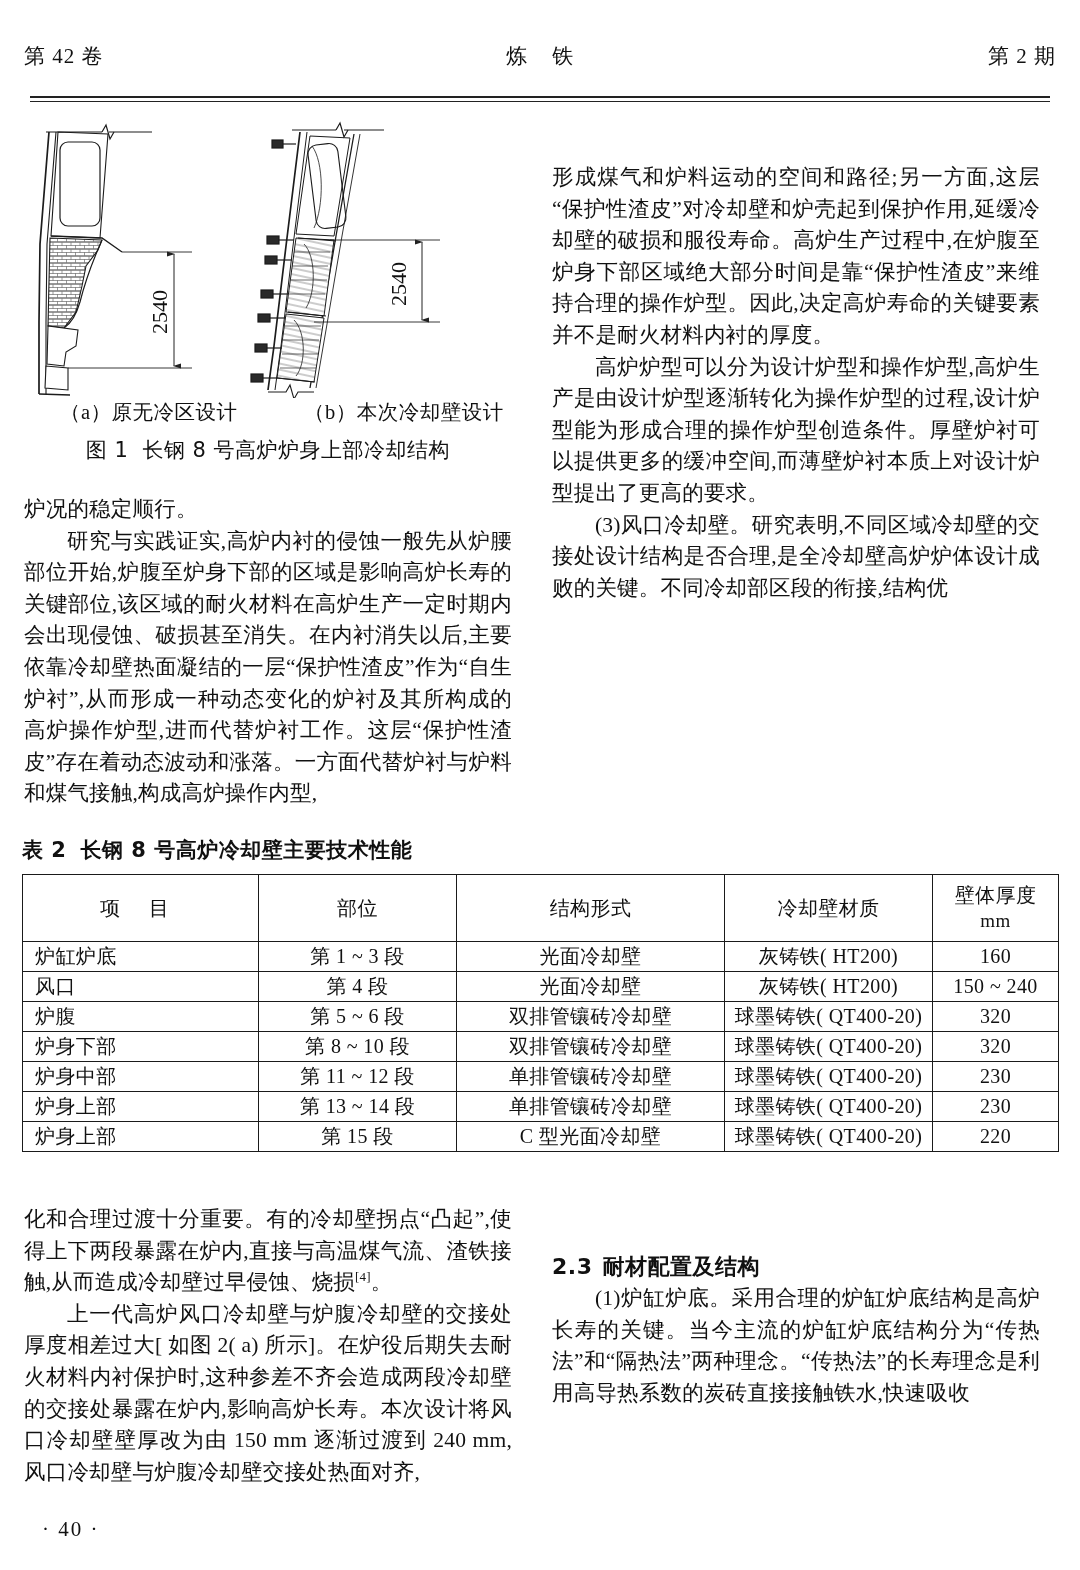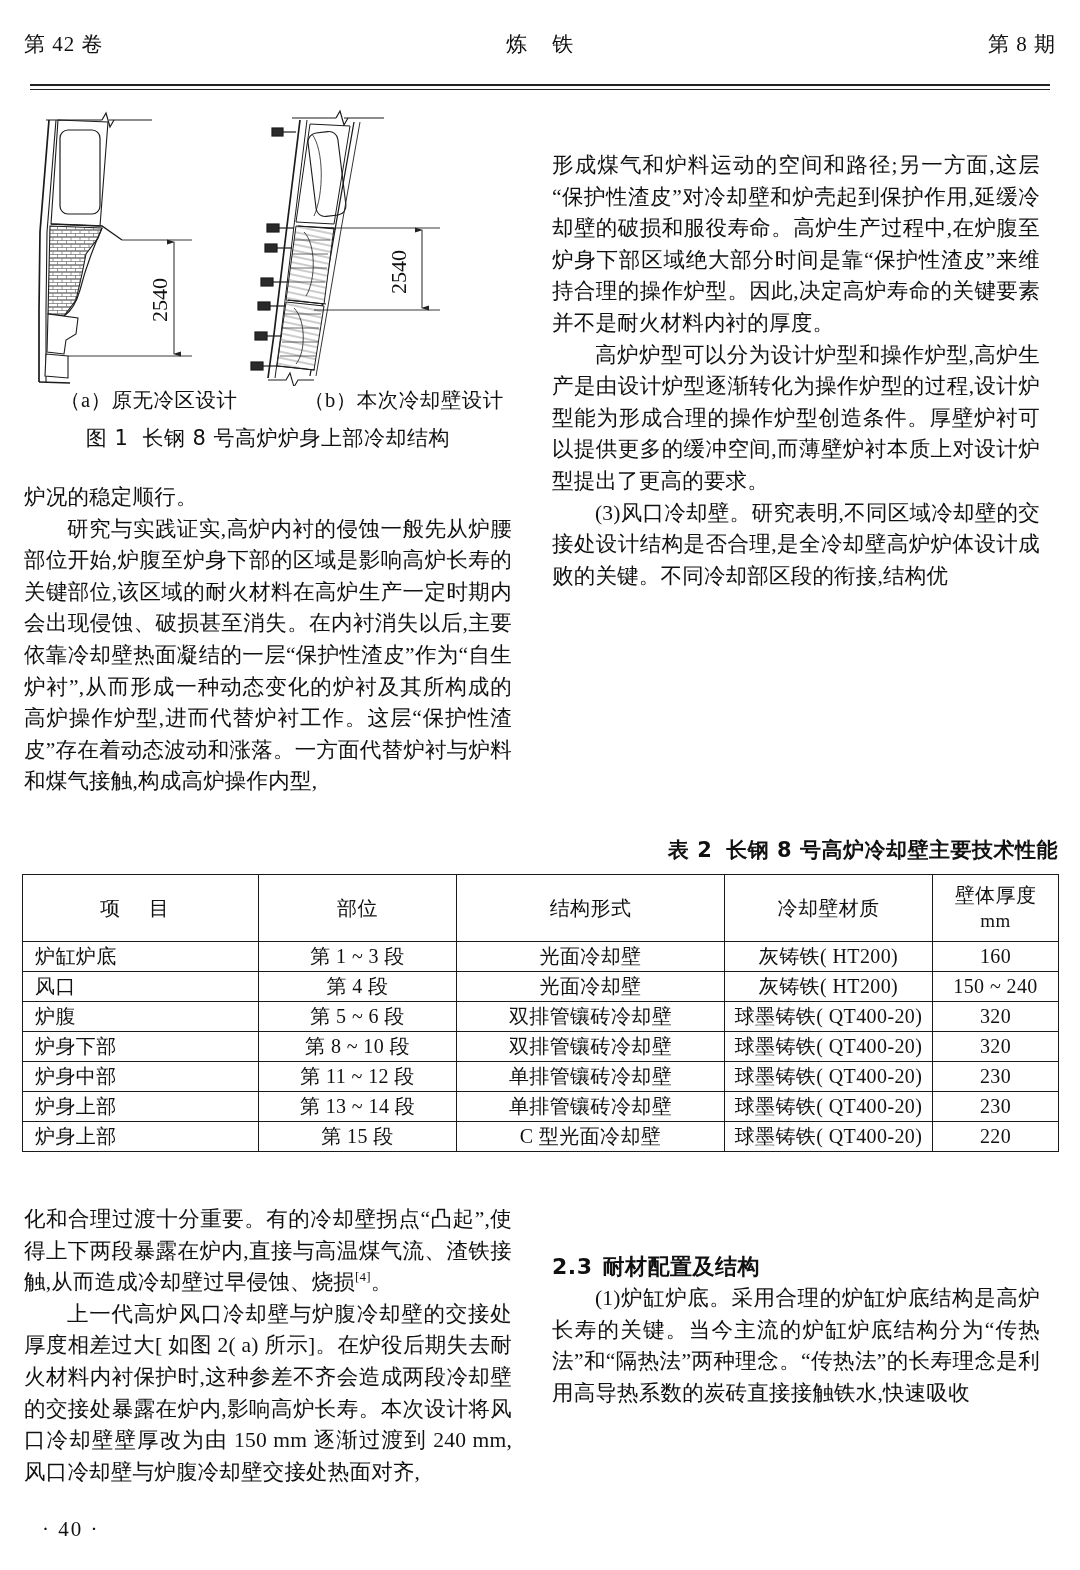--- a/index.html
+++ b/index.html
@@ -15,21 +15,21 @@
     font-family: "Liberation Serif", "DejaVu Serif", serif;
     color: #111111;
     overflow: hidden;
   }
   .page {
     position: absolute;
     left: 0; top: 0;
     width: 1080px;
     height: 1570px;
     box-sizing: border-box;
-    padding: 0 22px;
+    padding: 12px 22px;
   }
 
   
   .runhead {
     position: relative;
     height: 52px;
     margin-top: 30px;
     font-size: 21px;
     letter-spacing: 1px;
   }
@@ -117,21 +117,21 @@
   .fig-title .tnum { margin-right: 14px; }
 
   
   .table-wrap {
     position: absolute;
     left: 22px;
     top: 836px;
     width: 1036px;
   }
   .tbl-title {
-    text-align: right;
+    text-align: left;
     font-size: 21px;
     font-weight: bold;
     font-family: "DejaVu Sans", "Liberation Sans", sans-serif;
     margin-bottom: 10px;
     letter-spacing: 0.5px;
   }
   table.perf {
     width: 1036px;
     border-collapse: collapse;
     font-size: 20px;
@@ -176,21 +176,21 @@
   .folio { padding-left: 20px; letter-spacing: 2px; }
 </style>
 </head>
 <body>
 
 <div class="page">
 
   <div class="runhead">
     <span class="rh-left">第 42 卷</span>
     <span class="rh-center">炼   铁</span>
-    <span class="rh-right">第 8 期</span>
+    <span class="rh-right">第 2 期</span>
   </div>
   <div class="rule-double"></div>
 
   <div class="cols" style="height:740px;">
 
     <div class="col col-left">
 
       <div class="figure-block">
         <div class="fig-canvas">
           <svg width="488" height="282" viewBox="0 0 488 282">

